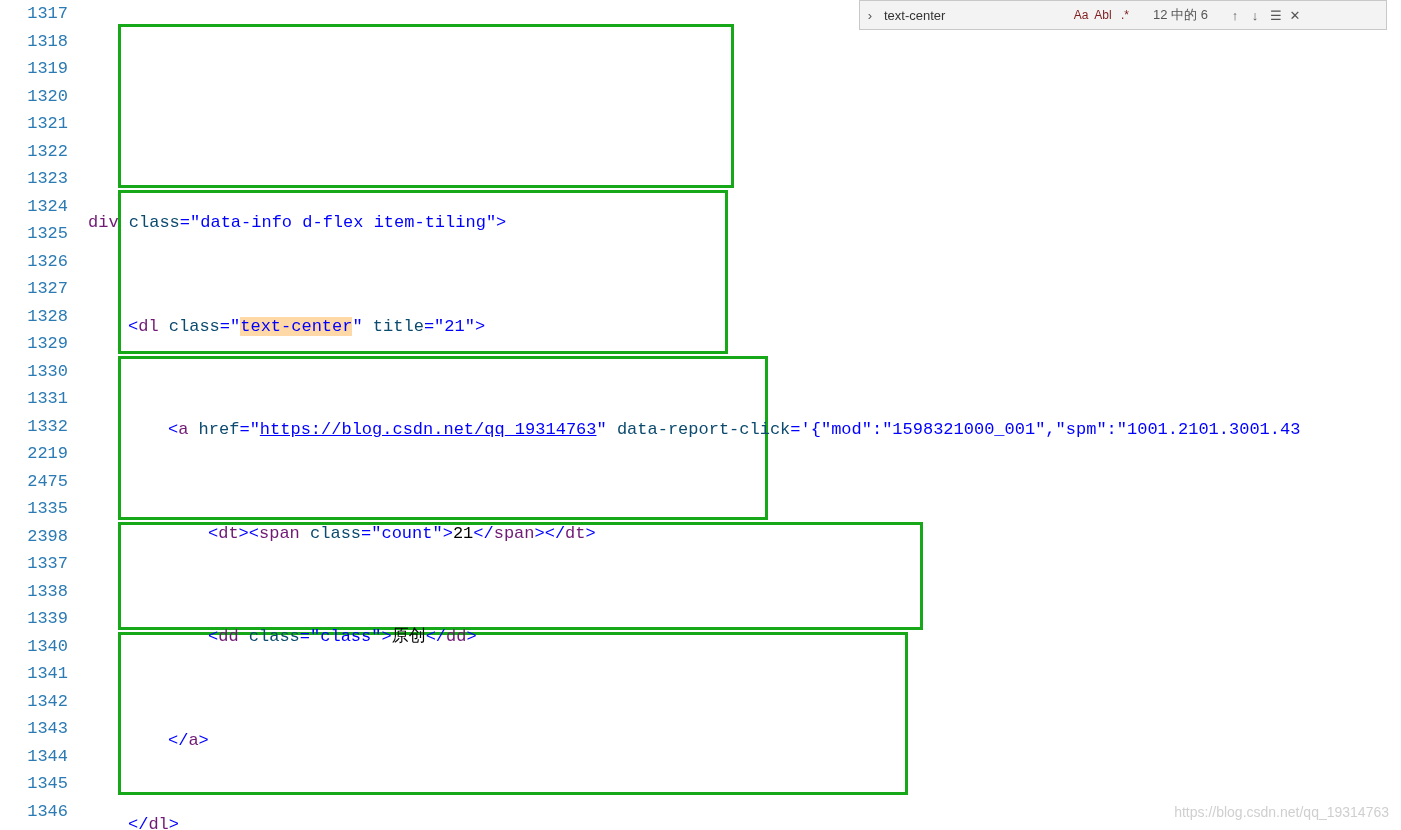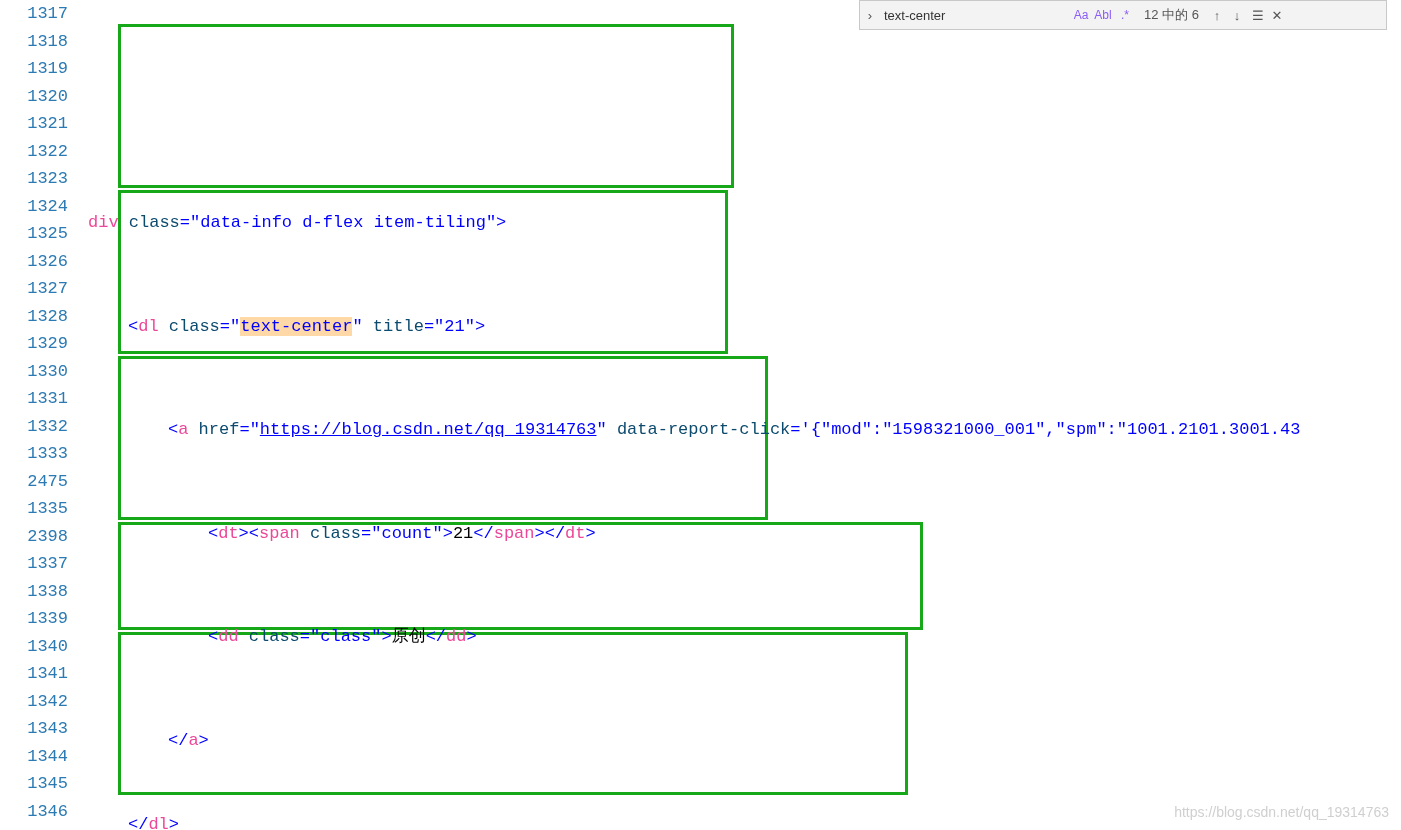--- a/index.html
+++ b/index.html
@@ -36,21 +36,21 @@
 .code-line {
   height: 27.5px;
   line-height: 27.5px;
   position: relative;
 }
 .ind1 { padding-left: 40px; }
 .ind2 { padding-left: 80px; }
 .ind3 { padding-left: 120px; }
 
 .t-punc   { color: #0000ff; }
-.t-tag    { color: #ec4899; }
+.t-tag    { color: #701a75; }
 .t-attr   { color: #0c4a6e; }
 .t-eq     { color: #0000ff; }
 .t-str    { color: #0000ff; }
 .t-text   { color: #000; }
 
 .hl { background: #ffd8a8; }
 .uline     { text-decoration: underline; }
 
 .box {
   position: absolute;
@@ -78,24 +78,24 @@
 }
 .findbar .expand {
   width: 20px; text-align: center; cursor: pointer;
 }
 .findbar input {
   border: none; background: transparent; outline: none;
   font-size: 13px; width: 190px; padding: 2px 4px;
   color: #333;
 }
 .findbar .opt {
-  width: 22px; text-align: center; color: #8b5cf6; cursor: pointer;
+  width: 22px; text-align: center; color: #7f1d1d; cursor: pointer;
   font-size: 12px;
 }
-.findbar .count { margin: 0 8px; white-space: nowrap; }
+.findbar .count { margin: 0 17px; white-space: nowrap; }
 .findbar .nav { width: 20px; text-align: center; cursor: pointer; color: #555; }
 .findbar .hamburger { letter-spacing: -2px; }
 
 .watermark {
   position: absolute;
   right: 12px; bottom: 10px;
   color: rgba(160,160,160,0.5);
   font-family: Arial, sans-serif;
   font-size: 14px;
   z-index: 5;
@@ -115,21 +115,21 @@
       <div>1323</div>
       <div>1324</div>
       <div>1325</div>
       <div>1326</div>
       <div>1327</div>
       <div>1328</div>
       <div>1329</div>
       <div>1330</div>
       <div>1331</div>
       <div>1332</div>
-      <div>1333</div>
+      <div>2219</div>
       <div>2475</div>
       <div>1335</div>
       <div>2398</div>
       <div>1337</div>
       <div>1338</div>
       <div>1339</div>
       <div>1340</div>
       <div>1341</div>
       <div>1342</div>
       <div>1343</div>

